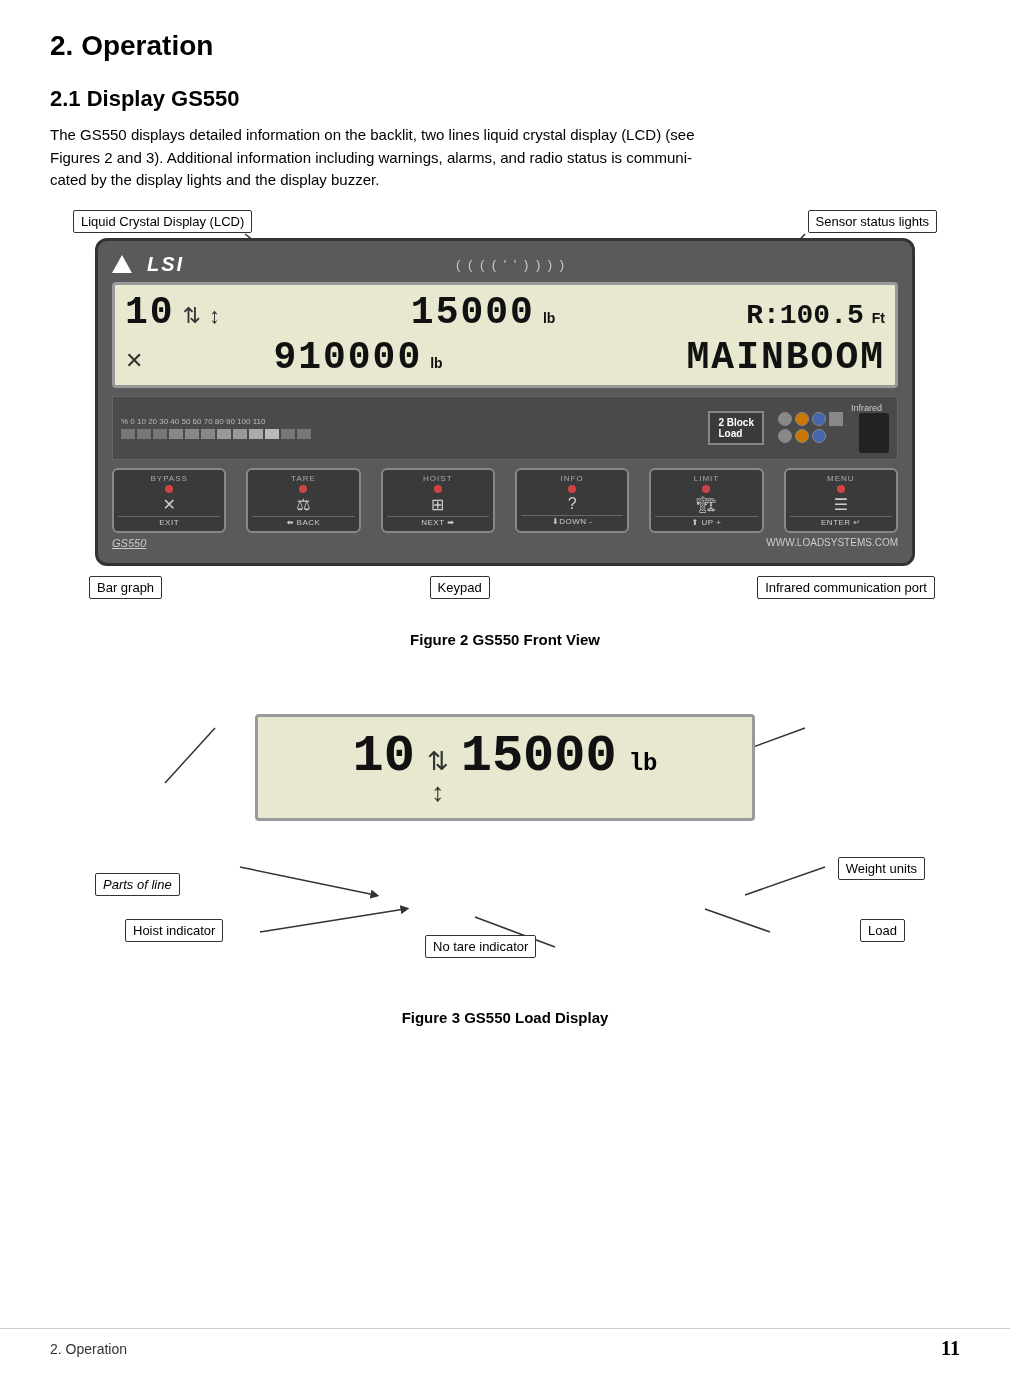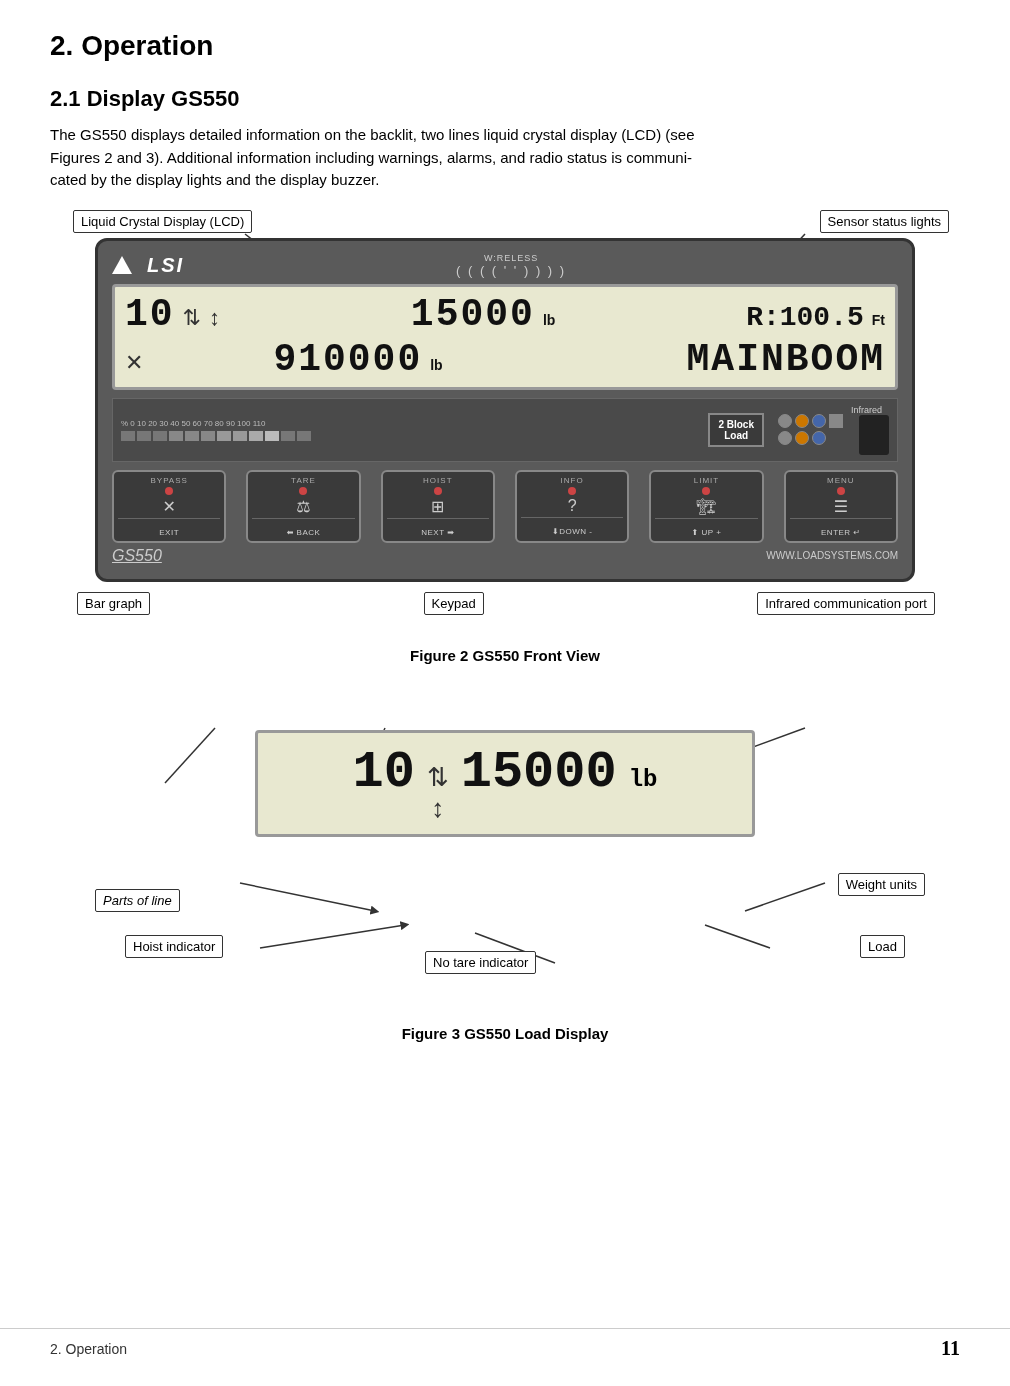--- a/index.html
+++ b/index.html
@@ -123,21 +123,20 @@
     .lcd-icon {
       font-size: 22px;
       color: #333;
     }
     .block-load-box {
       background: #3a3a3a;
       border: 2px solid #888;
       color: #fff;
       font-size: 10px;
       font-weight: bold;
-      text-align: center;
       padding: 4px 8px;
       margin-left: auto;
     }
     .sensor-buttons {
       display: flex;
       flex-direction: column;
       gap: 3px;
       margin-left: 6px;
     }
     .sensor-row {
@@ -194,34 +193,34 @@
       margin: 2px auto;
     }
     .key-btn .key-icon {
       font-size: 16px;
       color: #ccc;
     }
     .key-btn .key-label-bot {
       font-size: 8px;
       color: #ccc;
       border-top: 1px solid #666;
-      padding-top: 9px;
+      padding-top: 1px;
       margin-top: 2px;
       letter-spacing: 0.5px;
     }
 
     .device-footer {
       display: flex;
       justify-content: space-between;
       align-items: center;
       margin-top: 4px;
     }
     .device-model {
       color: #ccc;
-      font-size: 16px;
+      font-size: 11px;
       font-style: italic;
       text-decoration: underline;
     }
     .device-website {
       color: #ccc;
       font-size: 10px;
     }
 
     
     .annot-label {
@@ -342,21 +341,21 @@
 <h2>2.1 Display GS550</h2>
 <p>
   <span>The GS550 displays detailed information on the backlit, two lines liquid crystal display (LCD) (see</span><br>
   <span>Figures 2 and 3). Additional information including warnings, alarms, and radio status is communi-</span><br>
   <span>cated by the display lights and the display buzzer.</span>
 </p>
 
 <div class="fig2-outer">
 
   <div class="annot-label" style="position:absolute; top:2px; left:18px; z-index:10;">Liquid Crystal Display (LCD)</div>
-  <div class="annot-label" style="position:absolute; top:2px; right:6px; z-index:10;">Sensor status lights</div>
+  <div class="annot-label" style="position:absolute; top:2px; right:18px; z-index:10;">Sensor status lights</div>
 
   <svg class="annotations">
 
     <line x1="190" y1="26" x2="260" y2="80" stroke="#333" stroke-width="1.5"></line>
 
     <line x1="750" y1="26" x2="700" y2="80" stroke="#333" stroke-width="1.5"></line>
 
     <line x1="110" y1="575" x2="160" y2="520" stroke="#333" stroke-width="1.5"></line>
 
     <line x1="305" y1="575" x2="330" y2="520" stroke="#333" stroke-width="1.5"></line>
@@ -365,21 +364,20 @@
   </svg>
 
   <div class="device">
 
     <div class="device-header">
       <div class="device-logo">
         <span class="logo-triangle"></span>
         <span class="logo-text">LSI</span>
       </div>
       <div class="wireless-indicator">
-        <div class="wireless-label">W:RELESS</div>
         <div class="wireless-bars">( ( ( ( '  ' ) ) ) )</div>
       </div>
       <div style="width:60px"></div>
     </div>
 
     <div class="lcd">
       <div class="lcd-row1">
         <span class="lcd-big">10</span>
         <span class="lcd-icon">⇅</span>
         <span class="lcd-icon">↕</span>
@@ -482,21 +480,21 @@
       </div>
     </div>
 
     <div class="device-footer">
       <span class="device-model">GS550</span>
       <span class="device-website">WWW.LOADSYSTEMS.COM</span>
     </div>
   </div>
 
   <div style="display:flex; justify-content:space-between; margin-top:10px; position:relative;">
-    <div class="annot-label" style="position:relative; margin-left:12px;">Bar graph</div>
+    <div class="annot-label" style="position:relative; margin-left:24px;">Bar graph</div>
     <div class="annot-label" style="position:relative;">Keypad</div>
     <div class="annot-label" style="position:relative; margin-right:10px;">Infrared communication port</div>
   </div>
 </div>
 
 <div class="fig-caption">Figure 2  GS550 Front View</div>
 
 <div class="fig3-outer">
 
   <div class="fig3-lcd-wrapper">

